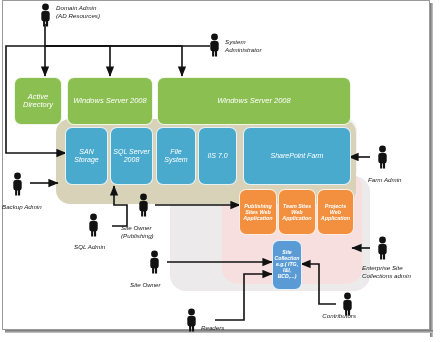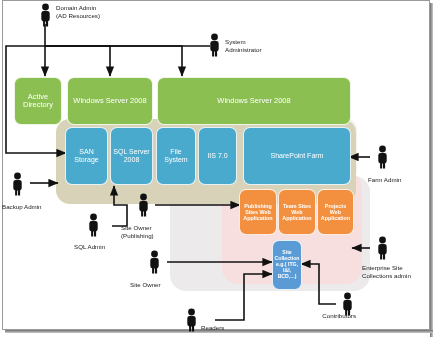--- a/index.html
+++ b/index.html
@@ -7,20 +7,21 @@
     padding: 0;
     background: #ffffff;
     font-family: "Liberation Sans", sans-serif;
   }
   #canvas {
     position: relative;
     width: 444px;
     height: 342px;
     overflow: hidden;
     background: #ffffff;
+    font-style: italic;
   }
   
   #frame {
     position: absolute;
     left: 2px;
     top: 0px;
     width: 428px;
     height: 330px;
     border: 1px solid #9a9a9a;
     box-sizing: border-box;

